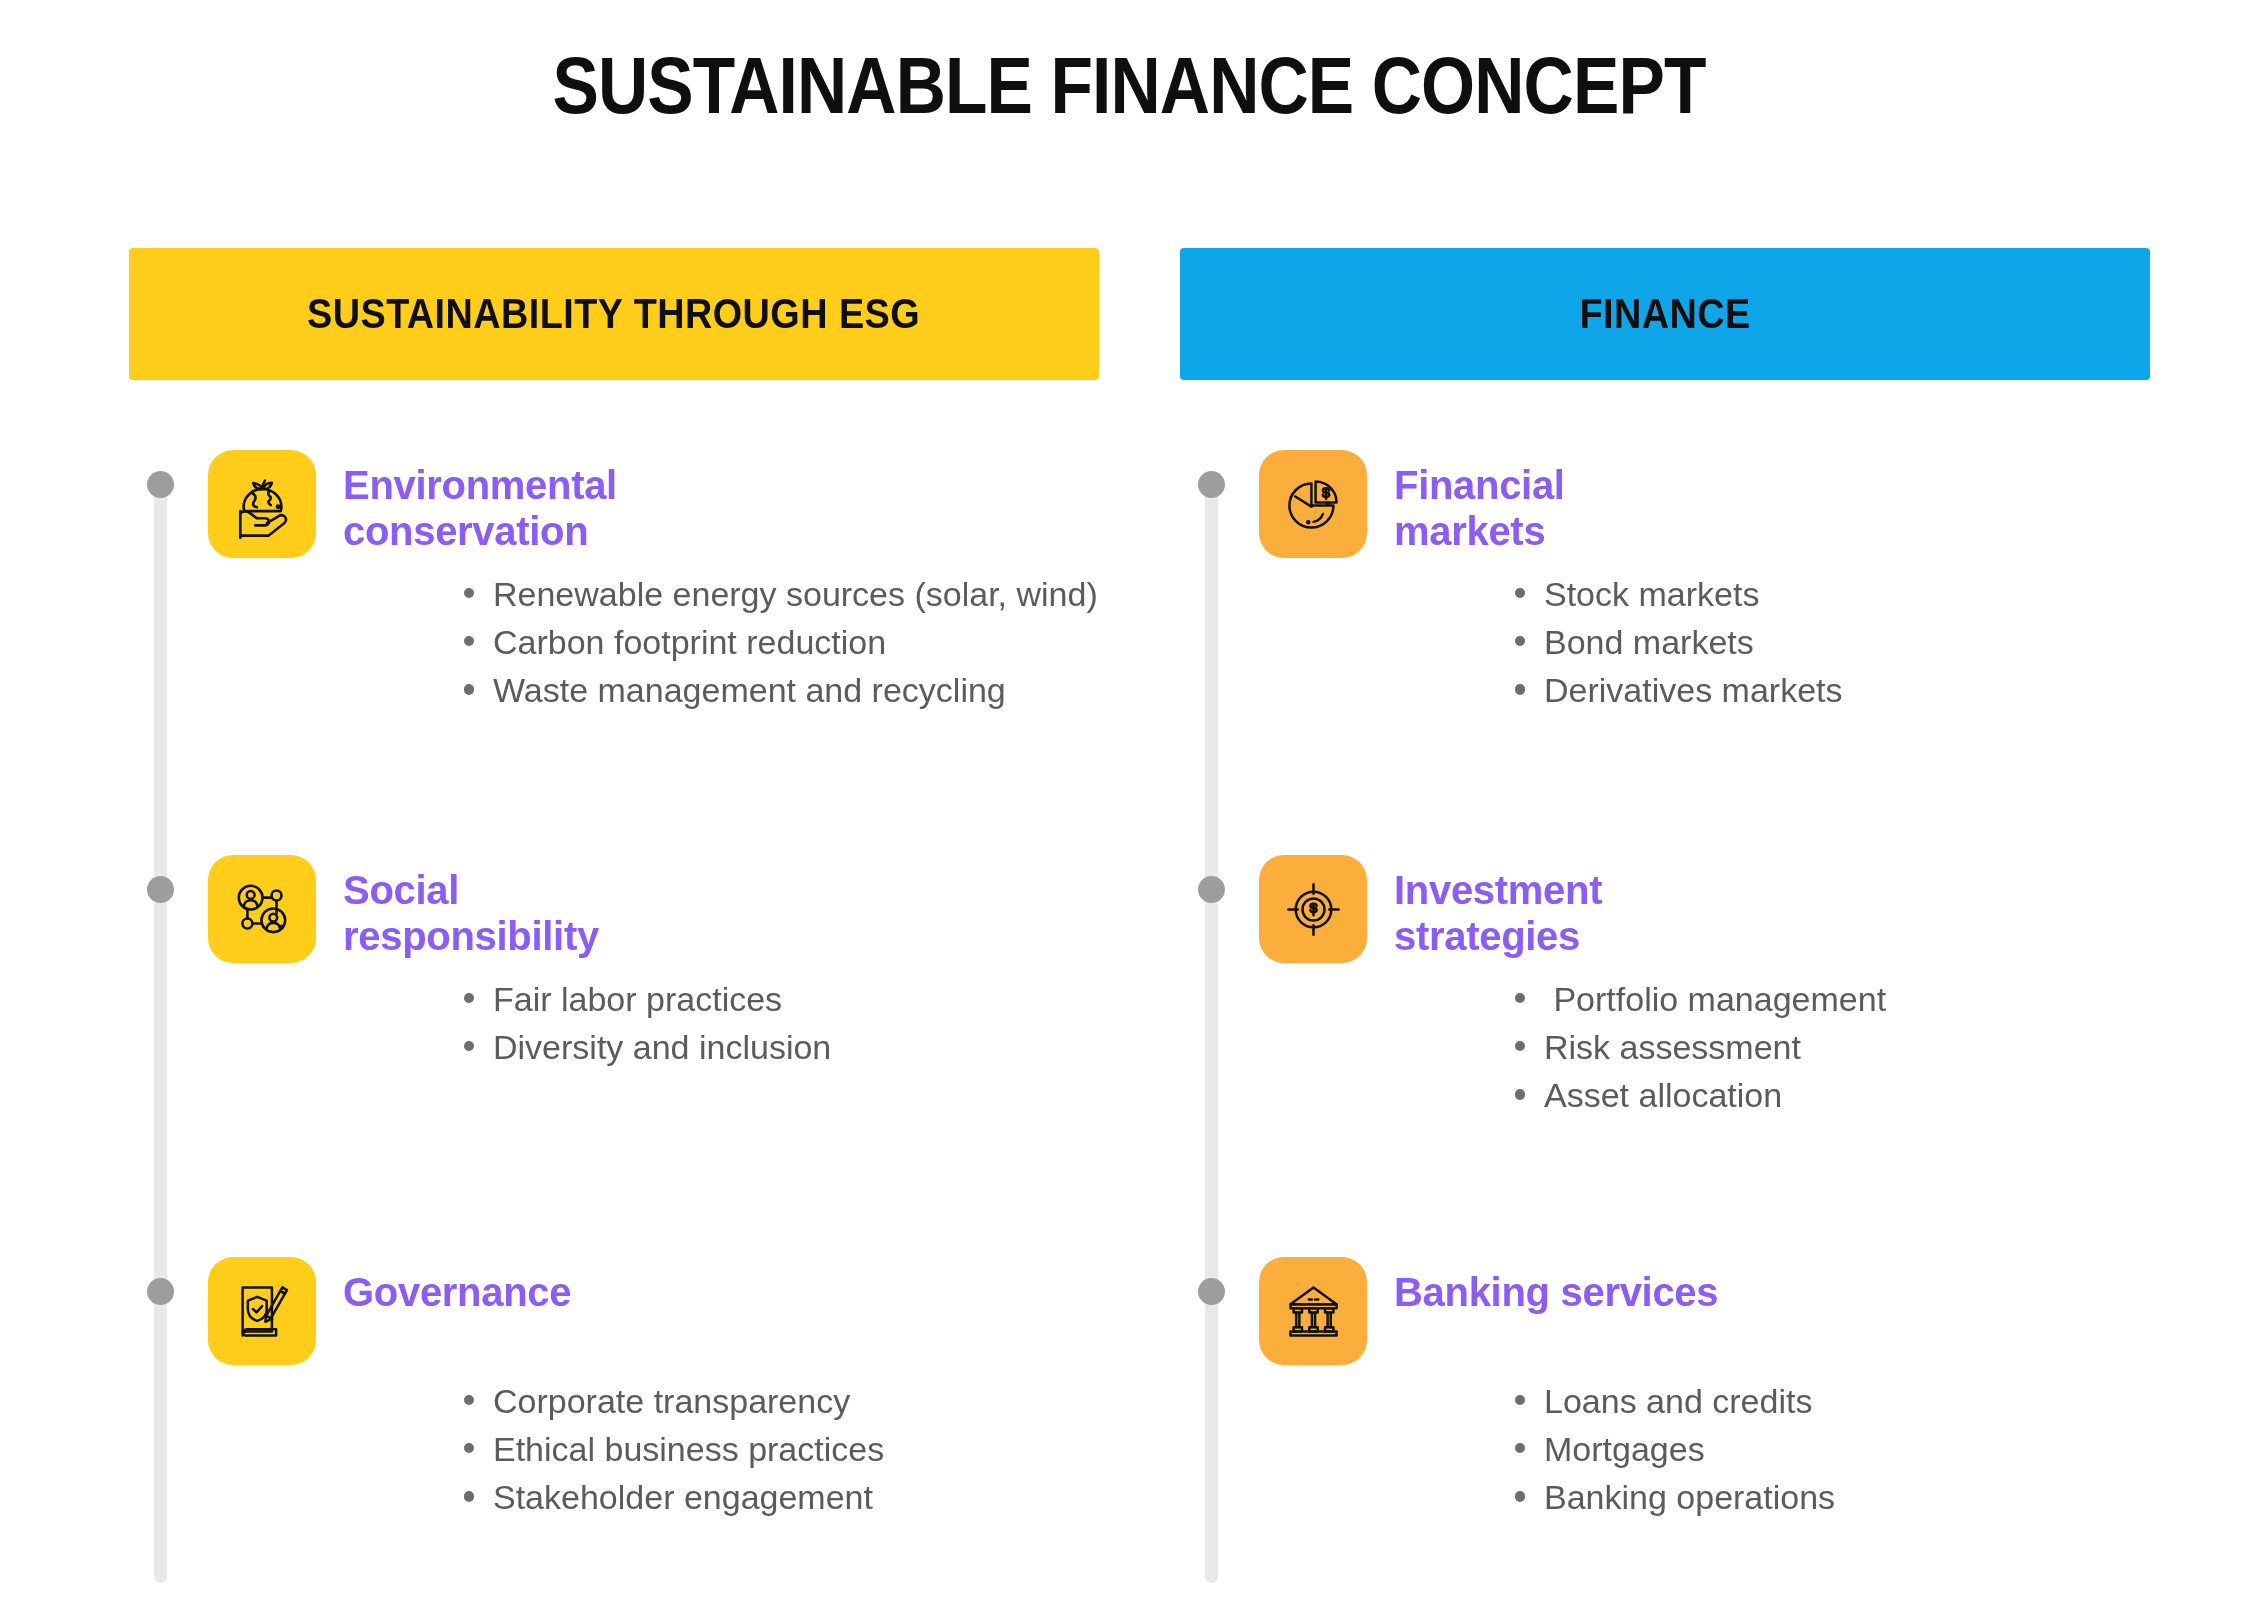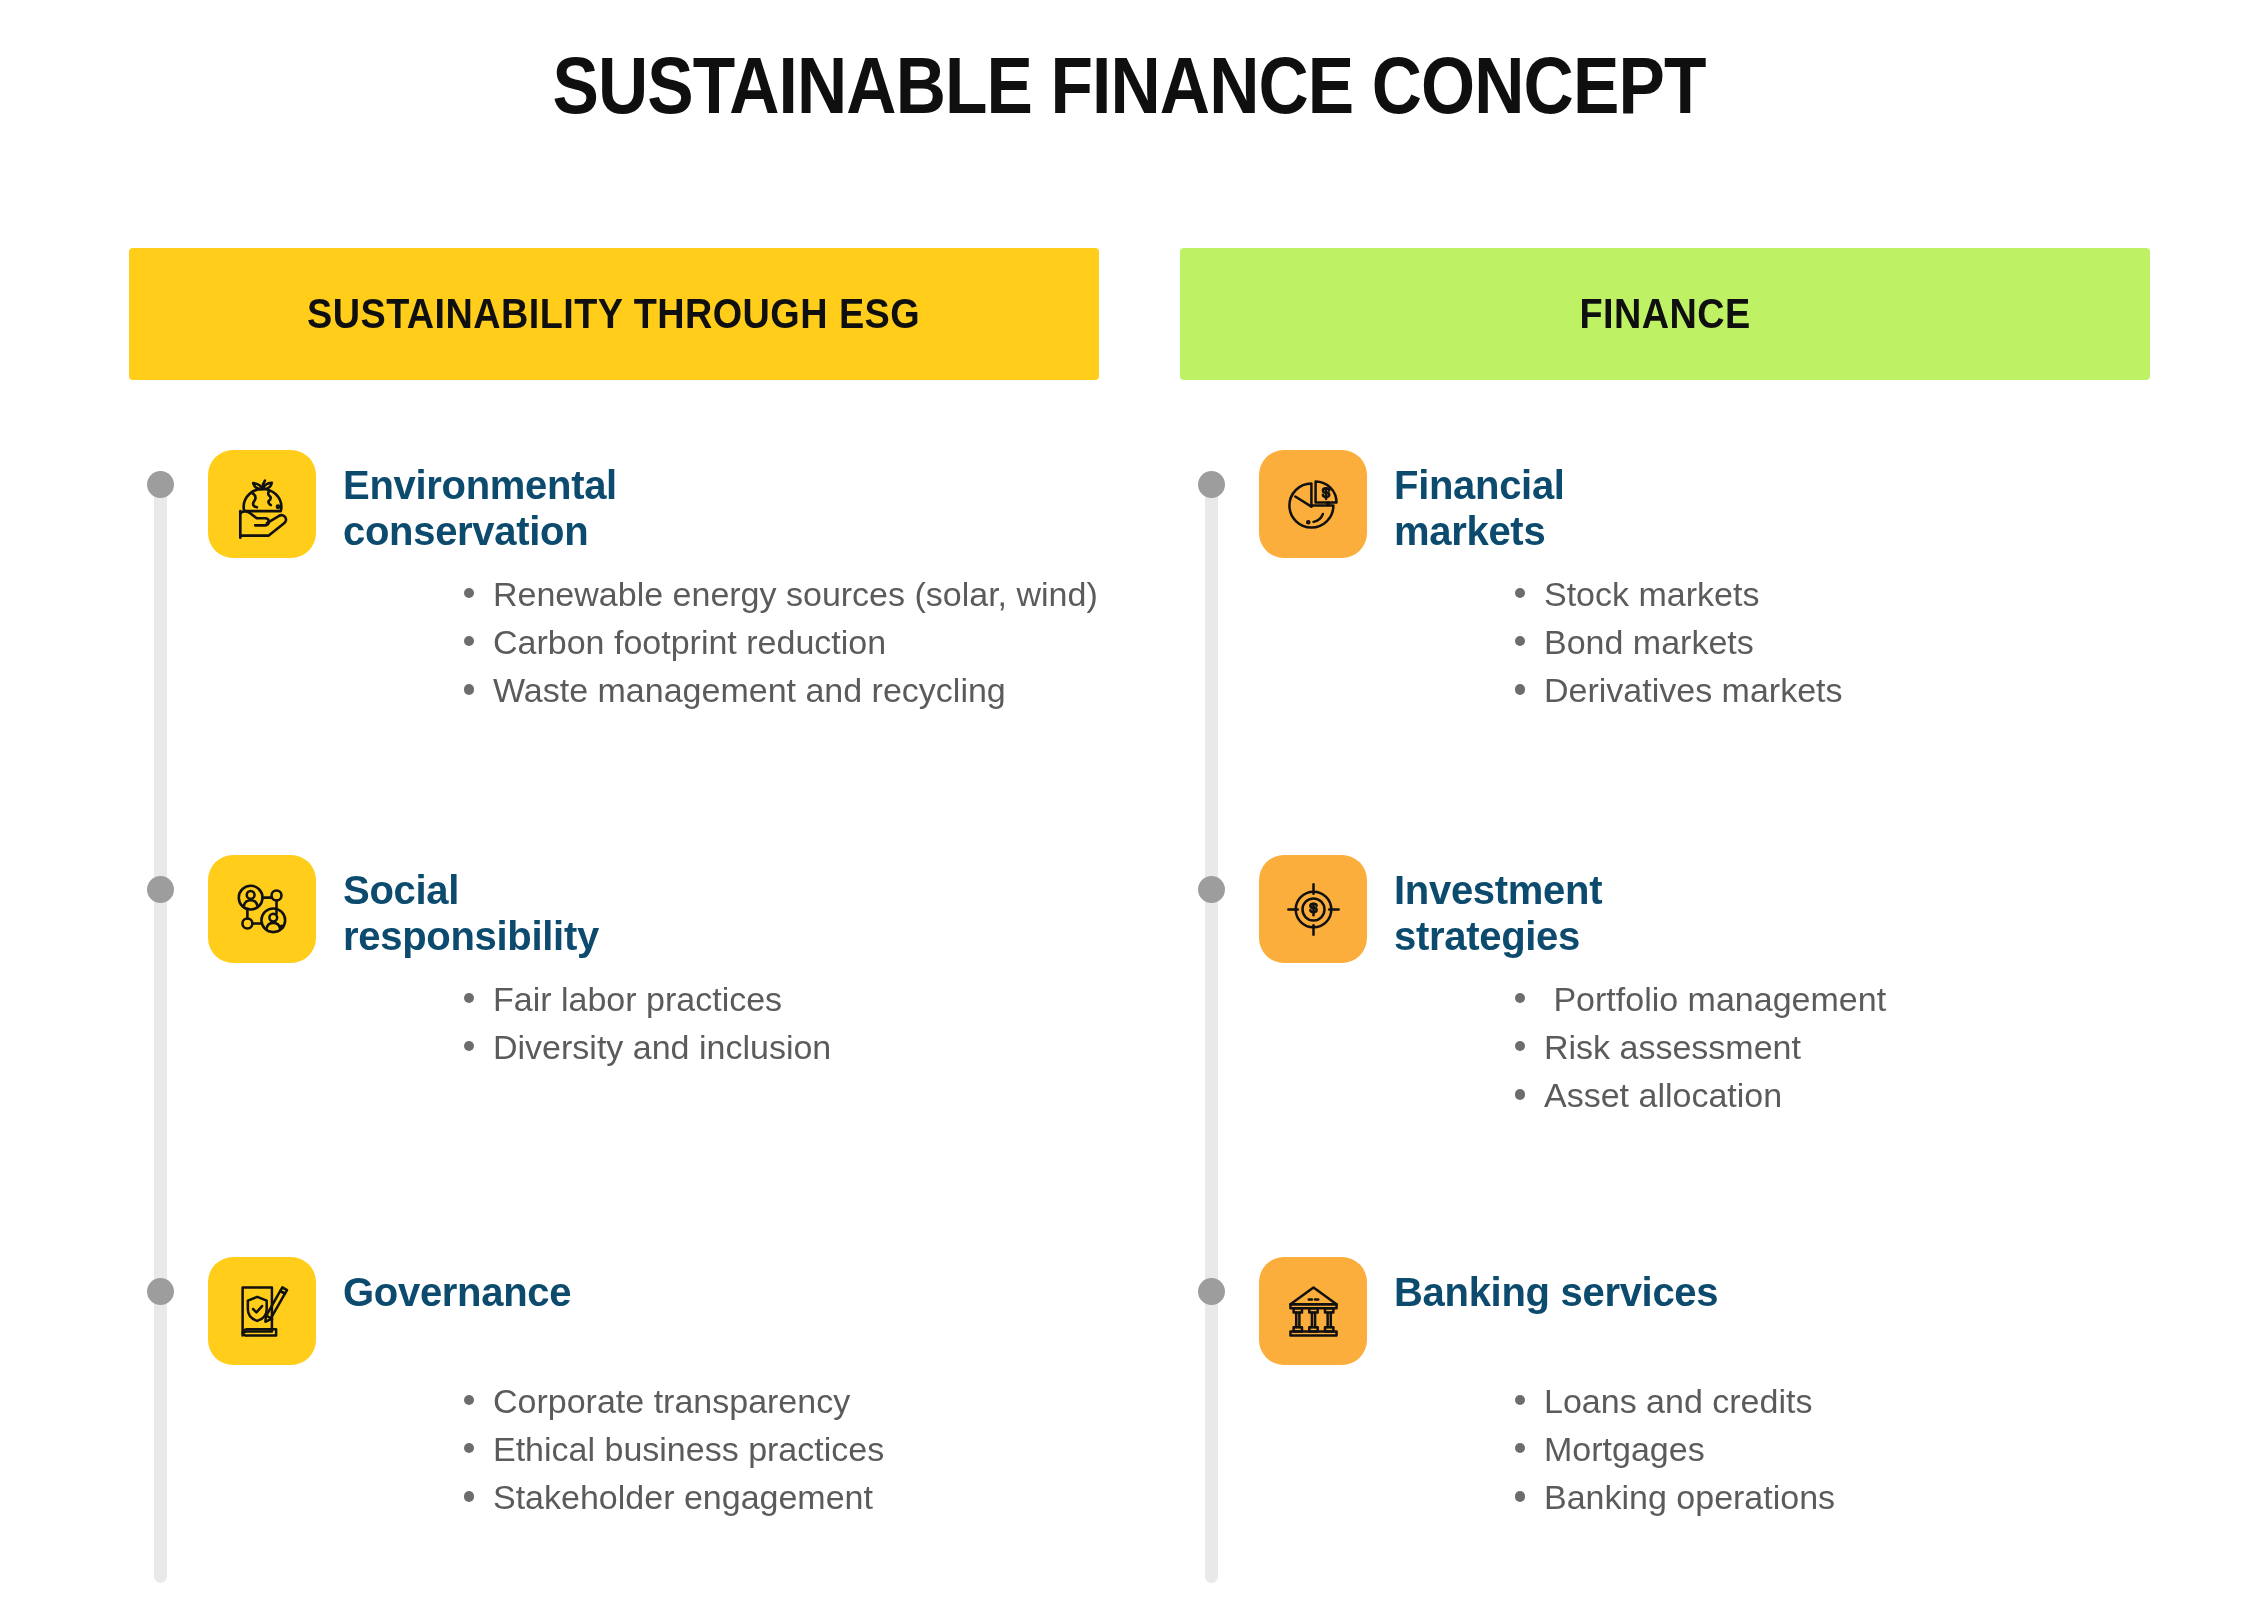--- a/index.html
+++ b/index.html
@@ -124,21 +124,21 @@
     align-items: center;
     justify-content: center;
   }
   .icon-tile svg { display: block; }
 
   .block-title {
     font-family: "Liberation Sans", sans-serif;
     font-weight: 700;
     font-size: 40px;
     line-height: 1.14;
-    color: #0c4a6e;
+    color: #8b5cf6;
     padding-top: 13.4px;
     letter-spacing: -0.3px;
   }
 
   .bullets {
     list-style: none;
     margin-top: 11.5px;
     padding-left: 250px;
   }
   .bullets li {
@@ -254,21 +254,21 @@
           <li>Corporate transparency</li>
           <li>Ethical business practices</li>
           <li>Stakeholder engagement</li>
         </ul>
       </div>
 
     </div>
 
     <div class="column right">
 
-      <div class="banner" style="background:#bef264;">
+      <div class="banner" style="background:#0ea5e9;">
         <span class="banner-label">FINANCE</span>
       </div>
 
       <div class="timeline"></div>
       <div class="tl-dot d0"></div>
       <div class="tl-dot d1"></div>
       <div class="tl-dot d2"></div>
 
       <div class="block b0">
         <div class="block-head">

